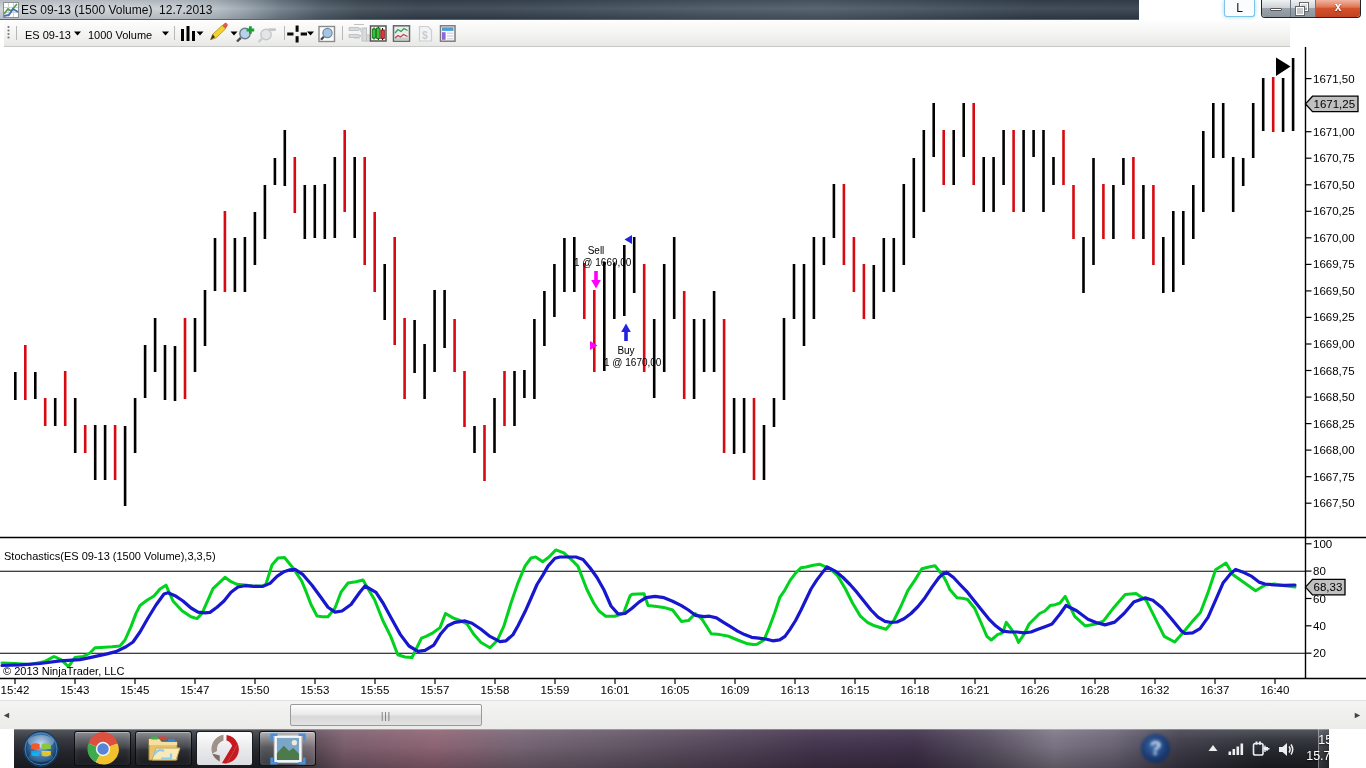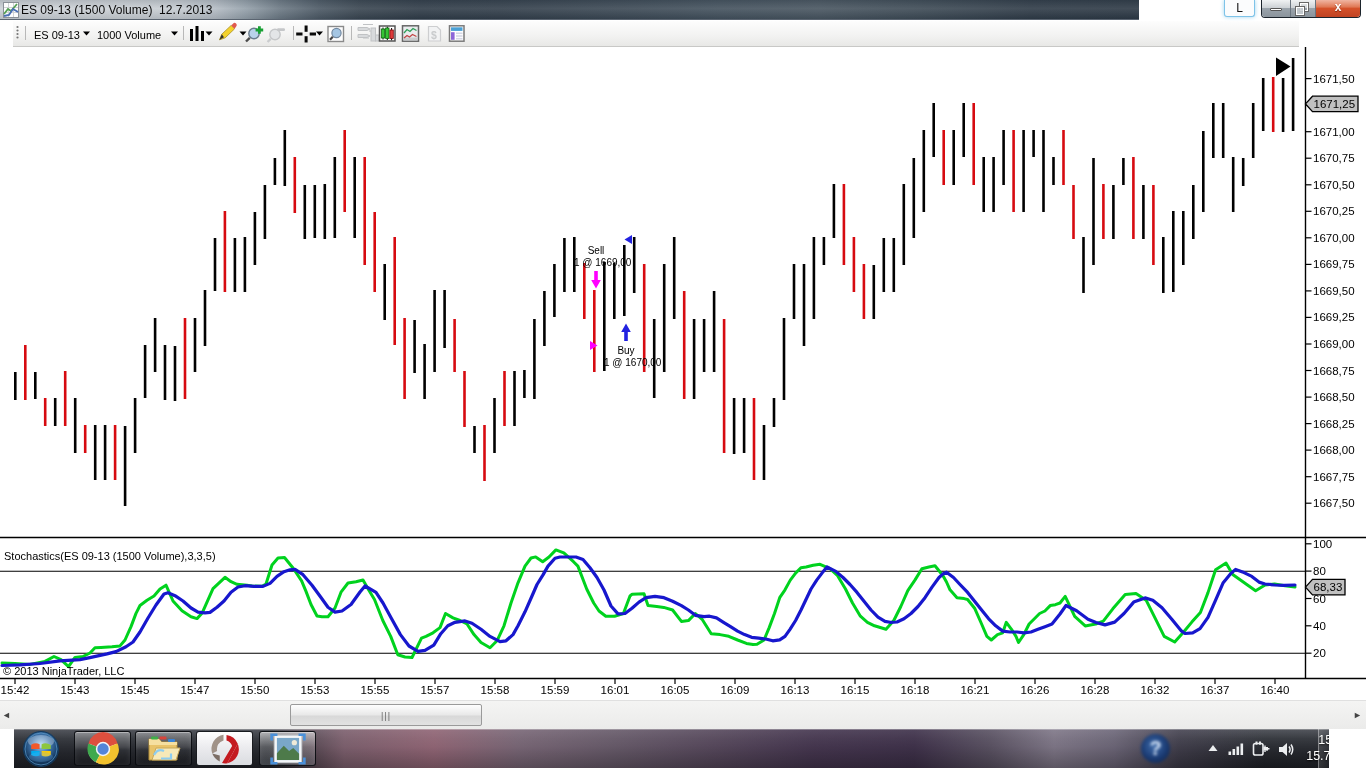--- a/index.html
+++ b/index.html
@@ -13,21 +13,21 @@
 border-top:none;border-radius:0 0 3px 3px;box-shadow:0 0 4px #9fd4ef;color:#111;font-size:12px;text-align:center;line-height:16px}
 #winbtns{position:absolute;left:1261px;top:0;width:100px;height:18px;display:flex;border-radius:0 0 4px 4px;overflow:hidden;border:1px solid #1c242c;border-top:none}
 .wb{height:100%;position:relative}
 #wb-min{width:28px;background:linear-gradient(#f0f2f3 0%,#cdd2d6 45%,#9aa3ab 50%,#8b949c 100%)}
 #wb-res{width:26px;background:linear-gradient(#f0f2f3 0%,#cdd2d6 45%,#9aa3ab 50%,#8b949c 100%);border-left:1px solid #6a747e;border-right:1px solid #6a747e}
 #wb-close{width:44px;background:linear-gradient(#f0b5a2 0%,#e07a57 40%,#d4512a 50%,#c04323 100%)}
 #wb-close span{display:block;text-align:center;color:#fff;font-size:12px;font-weight:bold;line-height:15px;text-shadow:0 1px 1px #802a10}
 .glyph-min{position:absolute;left:8px;top:8px;width:12px;height:3px;background:#fff;border:1px solid #555;border-radius:1px}
 .glyph-res{position:absolute;left:9px;top:3px;width:8px;height:8px;border:1.5px solid #fff;outline:1px solid #666;background:transparent}
 .gr2{position:absolute;left:-5px;top:2.5px;width:8px;height:8px;border:1.5px solid #fff;outline:1px solid #666;background:rgba(200,205,210,0.9)}
-#toolbar{position:absolute;left:13px;top:21px;width:1286px;height:26px;
+#toolbar{position:absolute;left:4px;top:21px;width:1286px;height:26px;
 background:linear-gradient(#fdfdfd,#f2f2f1 60%,#e8e8e6);border-bottom:1px solid #c8c8c6}
 .tb-text{position:absolute;top:8px;font-size:11px;color:#000}
 #scrollrow{position:absolute;left:0;top:700px;width:1366px;height:29px;background:linear-gradient(#f4f4f3,#ebebea);border-top:1px solid #e0e0e0}
 #sb-left{position:absolute;left:2px;top:9px;font-size:9px;color:#444}
 #sb-right{position:absolute;right:4px;top:9px;font-size:9px;color:#444}
 #sb-thumb{position:absolute;left:290px;top:3px;width:192px;height:22px;background:linear-gradient(#fefefe,#e8e8e8 50%,#d8d8d8 55%,#e2e2e2);border:1px solid #9a9a9a;border-radius:2px;text-align:center}
 #sb-thumb span{font-size:9px;color:#666;line-height:20px;letter-spacing:1px}
 #taskbar{position:absolute;left:14px;top:729px;width:1315px;height:39px;
 background:linear-gradient(#4a4d54 0%,#33363c 25%,#26282e 60%,#1e2025 100%);overflow:hidden}
 #taskbar::before{content:"";position:absolute;left:0;top:0;width:100%;height:1px;background:rgba(255,255,255,0.30);z-index:5}

